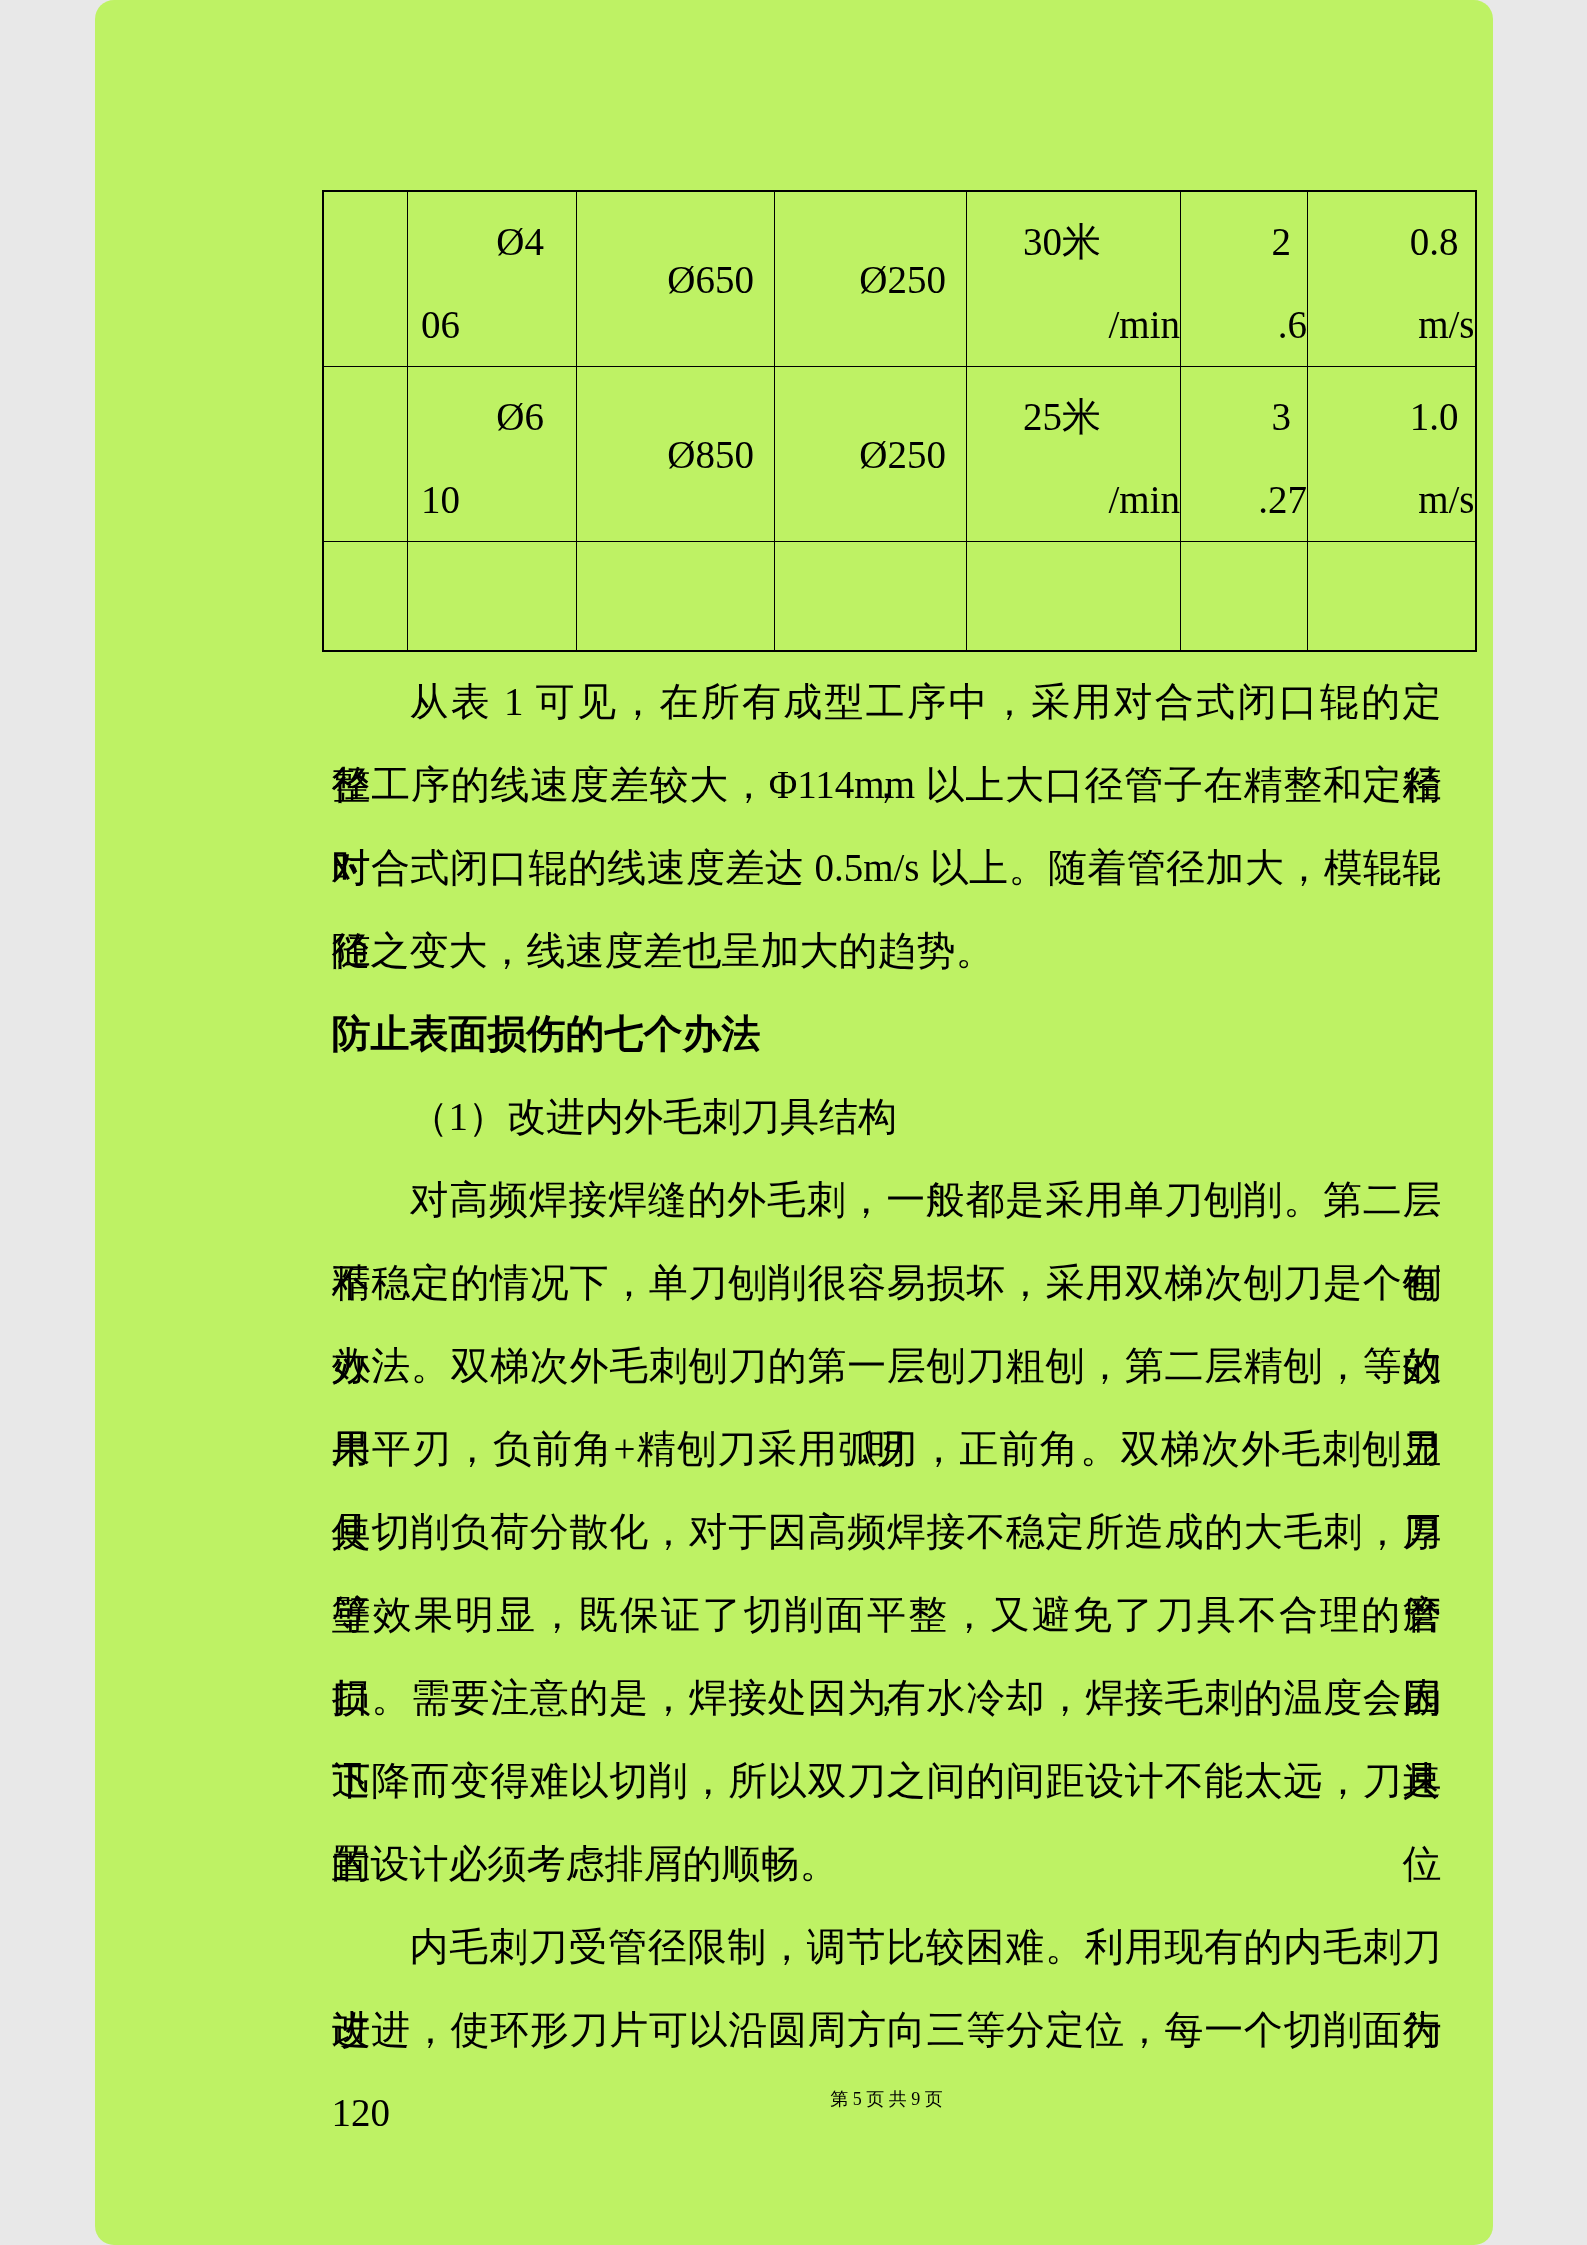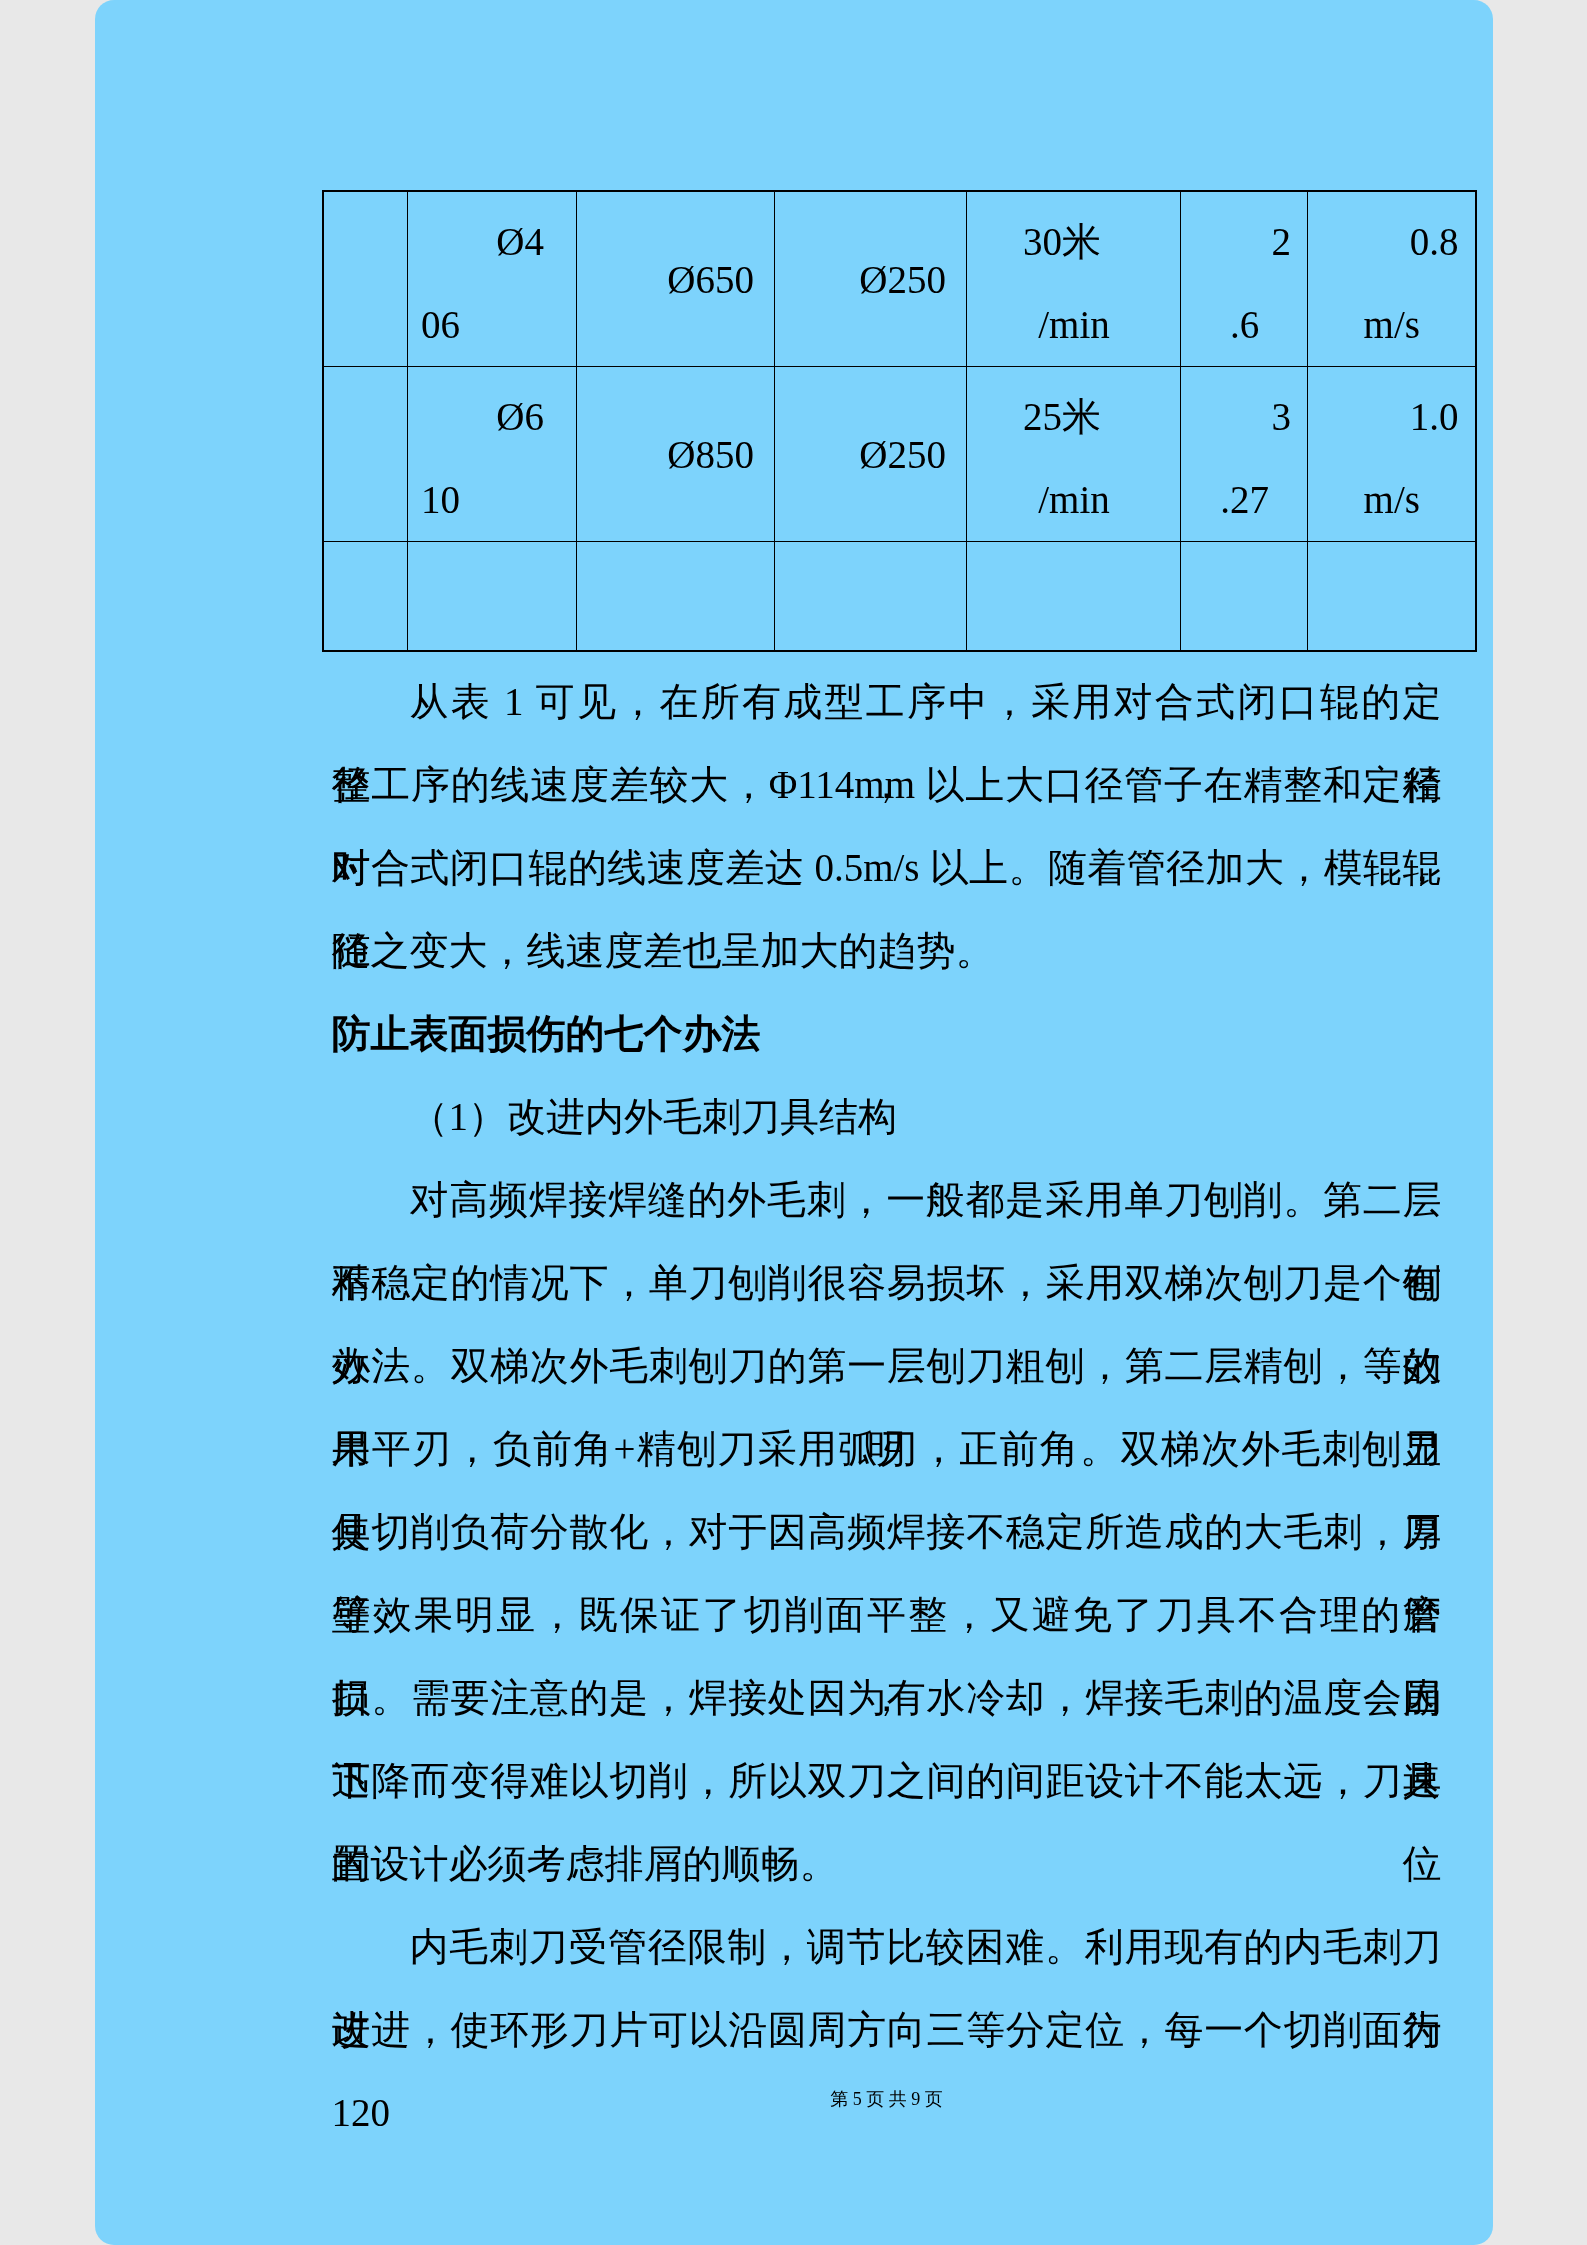--- a/index.html
+++ b/index.html
@@ -1,20 +1,20 @@
 <!DOCTYPE html>
 <html><head>
 <meta charset="utf-8">
 <style>
   html,body { margin:0; padding:0; background:#e8e8e8; }
   .page {
     position:relative;
     width:1398px; height:2245px;
     margin:0 auto;
-    background:#7dd3fc;
+    background:#bef264;
     color:#000;
     font-family:"Liberation Serif","DejaVu Serif",serif;
     overflow:hidden;
     border-radius:19px;
   }
   
   .doc-table {
     position:absolute; left:227px; top:190px;
     border-collapse:collapse; table-layout:fixed;
     border:2px solid #000;
@@ -29,21 +29,21 @@
   .doc-table tr.r2 td { height:169px; }
   .doc-table tr.r3 td { height:108px; }
   .doc-table td.mid { vertical-align:middle; }
   .cellpad { padding-top:8px; }
   .ln { height:83px; line-height:83px; }
   .ra        { text-align:right; }
   .pr-lg     { padding-right:32px; }
   .pr-sm     { padding-right:16px; }
   .pr-xs     { padding-right:20px; }
   .la        { text-align:left; padding-left:13px; }
-  .la2       { text-align:center; padding-left:1px; }
+  .la2       { text-align:right; padding-left:1px; }
   .split { display:flex; justify-content:flex-start; padding-left:56px; padding-right:5px; }
   
   .body-text {
     position:absolute; left:237px; top:660px; width:1110px;
     font-size:39px;
   }
   .bline { height:83px; line-height:83px; }
   .just  { text-align:justify; text-align-last:justify; }
   .ind   { text-indent:78px; }
   .bold  { font-weight:bold; }

